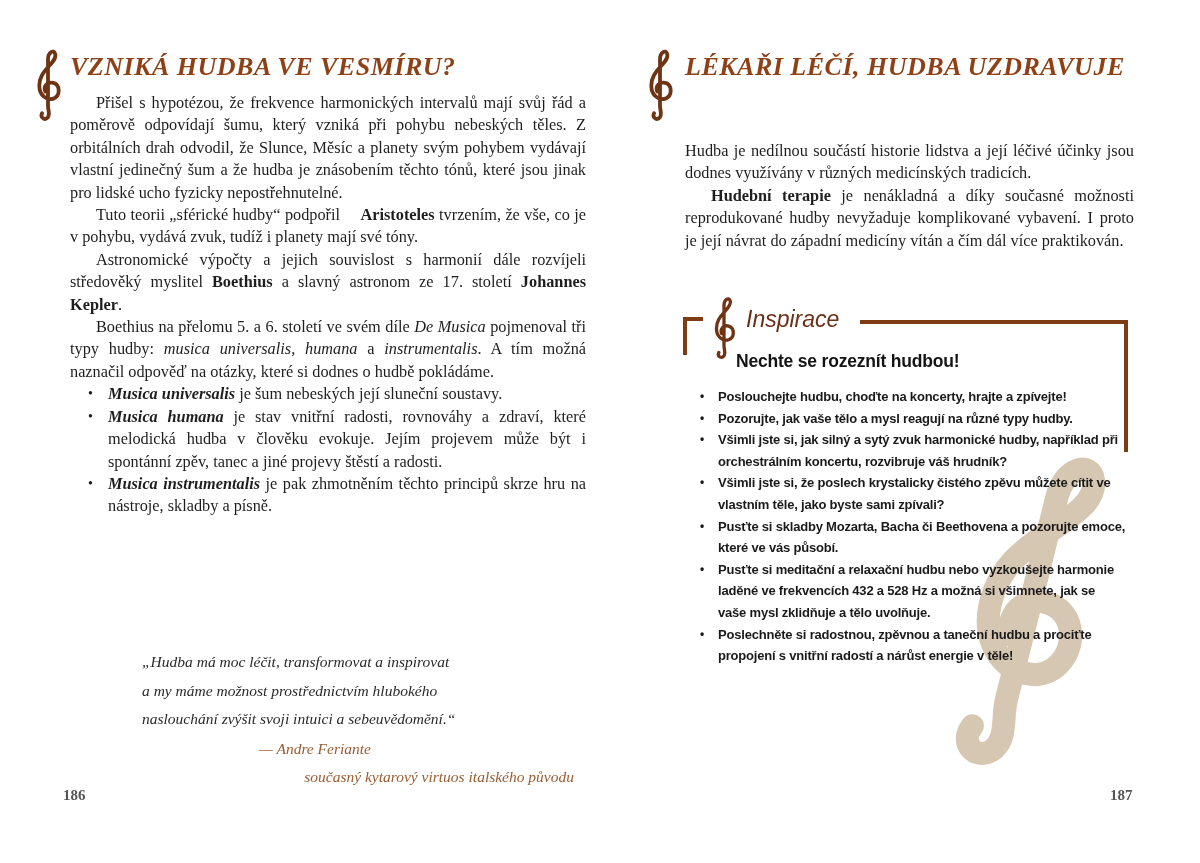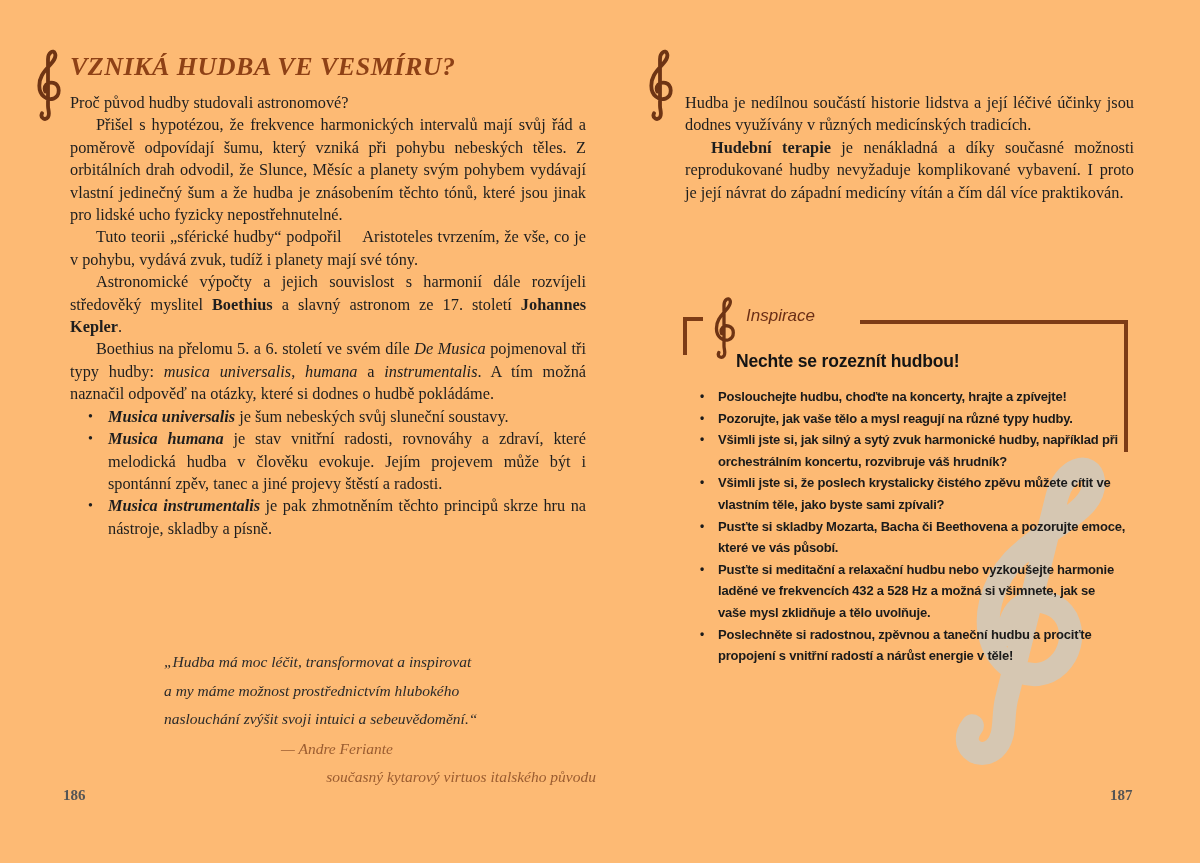--- a/index.html
+++ b/index.html
@@ -1,18 +1,18 @@
 <!DOCTYPE html>
 <html><head>
 <meta charset="utf-8">
 <style>
   html,body{margin:0;padding:0;background:#e8e8e8;}
   .spread{
     position:relative;width:1200px;height:863px;margin:0 auto;
-    background:#fdba74;overflow:hidden;
+    background:#ffffff;overflow:hidden;
     font-family:"Liberation Serif", serif;color:#1e1e1e;
   }
   
   .clef{position:absolute;}
   .clef path{fill:none;stroke-linecap:round;stroke-linejoin:round;}
   .clef-header path{stroke:#6e3414;stroke-width:7;}
   .clef-box path{stroke:#6e3414;stroke-width:7;}
   .clef-watermark{z-index:0;transform:rotate(14deg);}
   .clef-watermark path{stroke:#d6c7b2;stroke-width:9.5;}
   
@@ -23,30 +23,30 @@
   }
   
   .body-col{position:absolute;top:92px;font-size:16.3px;line-height:22.4px;text-align:justify;}
   .body-col p.para{margin:0;}
   .body-col p.para.indent{text-indent:26px;}
   .bullet-row{display:flex;}
   .bullet-dot{flex:0 0 38px;padding-left:18px;box-sizing:border-box;font-size:14px;}
   .bullet-body{flex:1;}
   
   .quote{position:absolute;left:142px;top:648px;width:432px;
-    font-style:italic;font-size:15.5px;line-height:28.5px;color:#2a2a2a;margin-left:22px;}
+    font-style:italic;font-size:15.5px;line-height:28.5px;color:#2a2a2a;}
   .attr-name{text-align:center;padding-right:86px;color:#9a5c30;margin-top:1px;}
   .attr-role{text-align:right;color:#9a5c30;}
   
   .corner-bracket{position:absolute;left:683px;top:317px;width:16px;height:34px;
     border-top:4px solid #7d3c16;border-left:4px solid #7d3c16;z-index:1;}
   .box-topline{position:absolute;left:860px;top:320px;width:268px;height:4px;background:#7d3c16;z-index:1;}
   .box-rightline{position:absolute;left:1124px;top:320px;width:4px;height:132px;background:#7d3c16;z-index:1;}
   .box-label{position:absolute;left:746px;top:306px;z-index:1;
-    font-family:"Liberation Sans",sans-serif;font-style:italic;font-size:17px;color:#6b2f16;}
+    font-family:"Liberation Sans",sans-serif;font-style:italic;font-size:23px;color:#6b2f16;}
   .box-heading{position:absolute;left:736px;top:351px;z-index:1;margin:0;
     font-family:"Liberation Sans",sans-serif;font-weight:bold;font-size:17.5px;
     letter-spacing:-0.2px;color:#141414;}
   .box-list{position:absolute;left:682px;top:386px;width:444px;z-index:1;
     font-family:"Liberation Sans",sans-serif;font-weight:bold;font-size:13px;
     letter-spacing:-0.2px;line-height:21.6px;color:#1a1a1a;}
   .box-list .bullet-dot{flex:0 0 36px;padding-left:18px;font-size:12px;}
   
   .page-num{position:absolute;top:787px;font-size:15px;font-weight:bold;color:#555;text-align:center;}
   .page-num.left{left:63px;}
@@ -61,28 +61,27 @@
     <path d="M 14 124 C 10 133 20 138 25 131 C 29 125 25 118 25 110 L 25 24 C 25 12 35 6 38 14 C 41 22 33 30 27 37 C 16 49 9 58 9 73 C 9 91 23 101 35 97 C 48 92 48 72 35 68 C 24 65 16 74 20 84"></path>
   </svg>
 
   <svg class="clef clef-header" style="left:34px;top:46px;width:28px;height:76px;" viewBox="0 0 50 140">
     <path d="M 14 124 C 10 133 20 138 25 131 C 29 125 25 118 25 110 L 25 24 C 25 12 35 6 38 14 C 41 22 33 30 27 37 C 16 49 9 58 9 73 C 9 91 23 101 35 97 C 48 92 48 72 35 68 C 24 65 16 74 20 84"></path>
   </svg>
 
   <h1 class="chapter-title" style="left:70px;">VZNIKÁ HUDBA VE VESMÍRU?</h1>
 
   <div class="body-col" style="left:70px;width:516px;">
-      <p class="para"><span>Proč původ hudby studovali astronomové?</span></p>
       <p class="para indent"><span>Přišel s hypotézou, že frekvence harmonických intervalů mají svůj řád a poměrově odpovídají šumu, který vzniká při pohybu nebeských těles. Z orbitálních drah odvodil, že Slunce, Měsíc a planety svým pohybem vydávají vlastní jedinečný šum a že hudba je znásobením těchto tónů, které jsou jinak pro lidské ucho fyzicky nepostřehnutelné.</span></p>
-      <p class="para indent"><span>Tuto teorii „sférické hudby“ podpořil </span><span style="font-weight: normal; margin-left: 16px;">Aristoteles</span><span> tvrzením, že vše, co je v pohybu, vydává zvuk, tudíž i planety mají své tóny.</span></p>
+      <p class="para indent"><span>Tuto teorii „sférické hudby“ podpořil </span><span style="font-weight: bold; margin-left: 16px;">Aristoteles</span><span> tvrzením, že vše, co je v pohybu, vydává zvuk, tudíž i planety mají své tóny.</span></p>
       <p class="para indent"><span>Astronomické výpočty a jejich souvislost s harmonií dále rozvíjeli středověký myslitel </span><span style="font-weight: bold;">Boethius</span><span> a slavný astronom ze 17. století </span><span style="font-weight: bold;">Johannes Kepler</span><span>.</span></p>
       <p class="para indent"><span>Boethius na přelomu 5. a 6. století ve svém díle </span><span style="font-style: italic;">De Musica</span><span> pojmenoval tři typy hudby: </span><span style="font-style: italic;">musica universalis</span><span>, </span><span style="font-style: italic;">humana</span><span> a </span><span style="font-style: italic;">instrumentalis</span><span>. A tím možná naznačil odpověď na otázky, které si dodnes o hudbě pokládáme.</span></p>
       <div class="bullet-row">
         <span class="bullet-dot">•</span>
-        <div class="bullet-body"><span style="font-weight: bold; font-style: italic;">Musica universalis</span><span> je šum nebeských svůj sluneční soustavy.</span></div>
+        <div class="bullet-body"><span style="font-weight: bold; font-style: italic;">Musica universalis</span><span> je šum nebeských její sluneční soustavy.</span></div>
       </div>
       <div class="bullet-row">
         <span class="bullet-dot">•</span>
         <div class="bullet-body"><span style="font-weight: bold; font-style: italic;">Musica humana</span><span> je stav vnitřní radosti, rovnováhy a zdraví, které melodická hudba v člověku evokuje. Jejím projevem může být i spontánní zpěv, tanec a jiné projevy štěstí a radosti.</span></div>
       </div>
       <div class="bullet-row">
         <span class="bullet-dot">•</span>
         <div class="bullet-body"><span style="font-weight: bold; font-style: italic;">Musica instrumentalis</span><span> je pak zhmotněním těchto principů skrze hru na nástroje, skladby a písně.</span></div>
       </div>
     </div>
@@ -94,22 +93,23 @@
     <div class="attr-name">— Andre Feriante</div>
     <div class="attr-role">současný kytarový virtuos italského původu</div>
   </div>
 
   <div class="page-num left">186</div>
 
   <svg class="clef clef-header" style="left:646px;top:46px;width:28px;height:76px;" viewBox="0 0 50 140">
     <path d="M 14 124 C 10 133 20 138 25 131 C 29 125 25 118 25 110 L 25 24 C 25 12 35 6 38 14 C 41 22 33 30 27 37 C 16 49 9 58 9 73 C 9 91 23 101 35 97 C 48 92 48 72 35 68 C 24 65 16 74 20 84"></path>
   </svg>
 
+  <h1 class="chapter-title" style="left:685px;">LÉKAŘI LÉČÍ, HUDBA UZDRAVUJE</h1>
 
-  <div class="body-col" style="left:685px;width:449px;">
+  <div class="body-col" style="left:685px;width:449px;margin-top:48px;">
       <p class="para"><span>Hudba je nedílnou součástí historie lidstva a její léčivé účinky jsou dodnes využívány v různých medicínských tradicích.</span></p>
       <p class="para indent"><span style="font-weight: bold;">Hudební terapie</span><span> je nenákladná a díky současné možnosti reprodukované hudby nevyžaduje komplikované vybavení. I proto je její návrat do západní medicíny vítán a čím dál více praktikován.</span></p>
     </div>
 
   <div class="corner-bracket"></div>
   <svg class="clef clef-box" style="left:712px;top:294px;width:24px;height:66px;z-index:1;" viewBox="0 0 50 140">
     <path d="M 14 124 C 10 133 20 138 25 131 C 29 125 25 118 25 110 L 25 24 C 25 12 35 6 38 14 C 41 22 33 30 27 37 C 16 49 9 58 9 73 C 9 91 23 101 35 97 C 48 92 48 72 35 68 C 24 65 16 74 20 84"></path>
   </svg>
   <div class="box-label">Inspirace</div>
   <div class="box-topline"></div>

